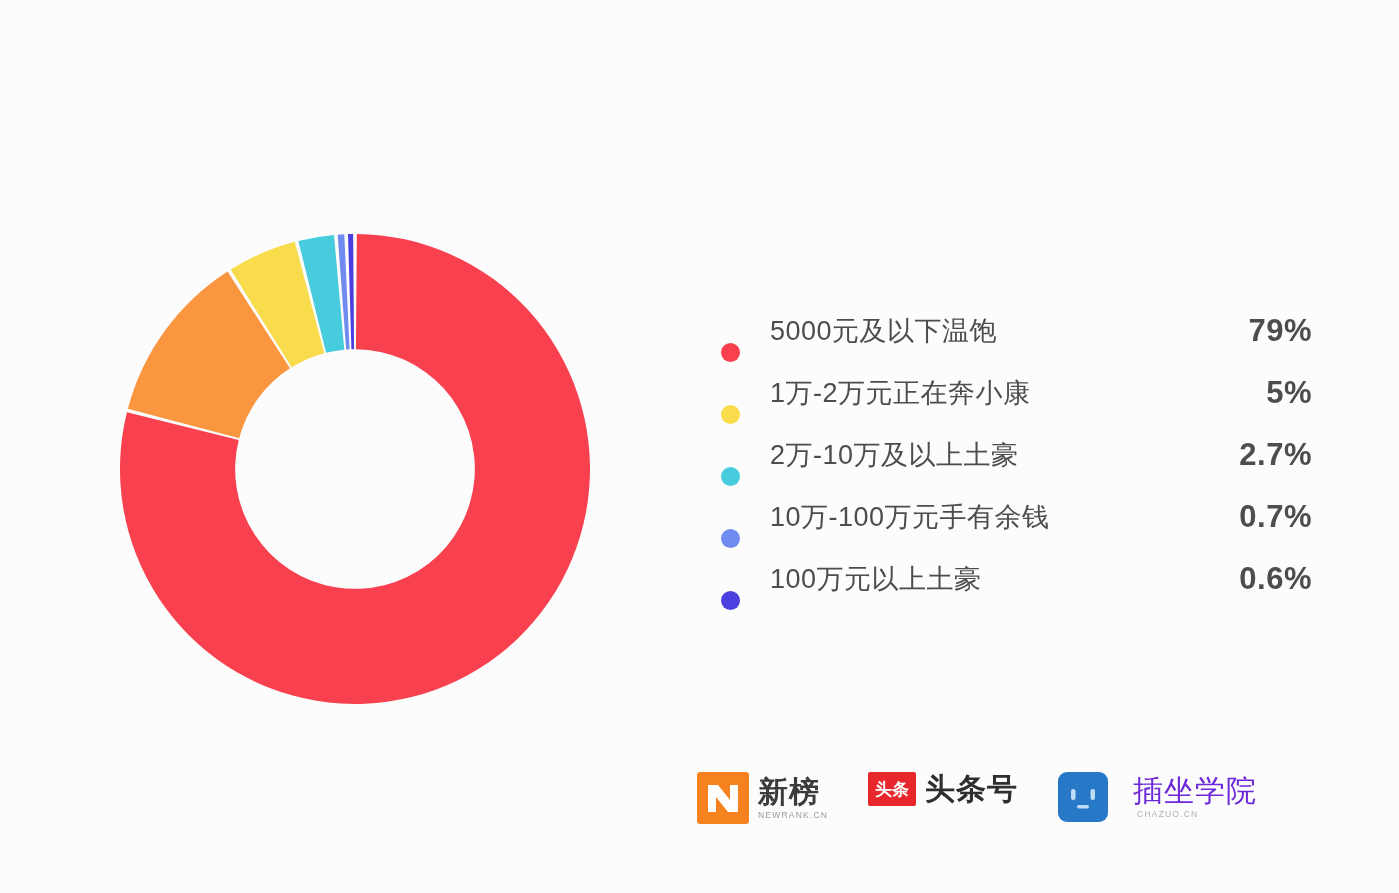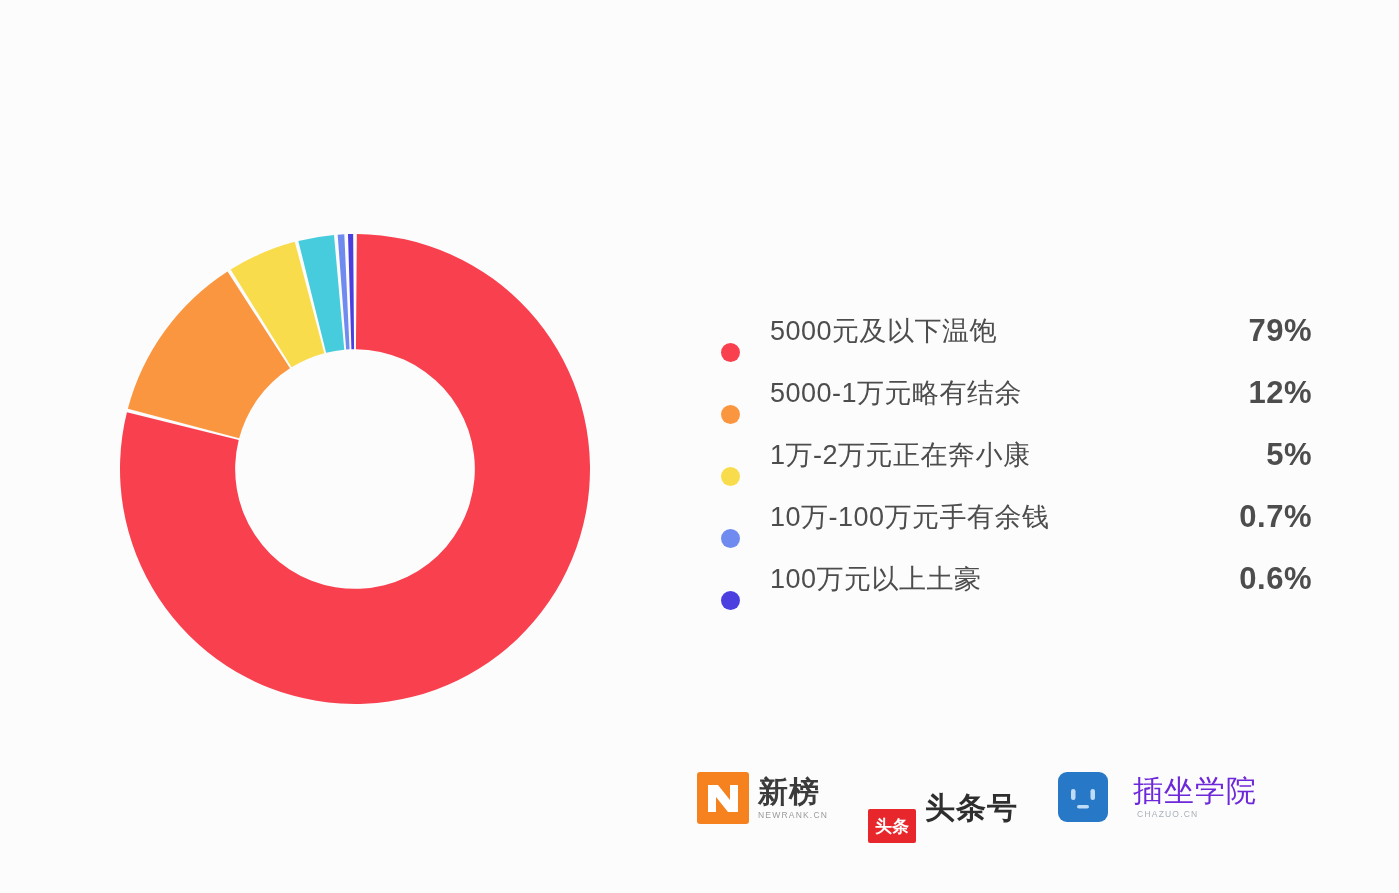--- a/index.html
+++ b/index.html
@@ -128,21 +128,20 @@
     letter-spacing: 1.2px;
     margin-top: 4px;
     white-space: nowrap;
   }
   .logo-badge {
     display: flex;
     align-items: center;
     justify-content: center;
     font-weight: bold;
     color: #fff;
-    margin-top: 37px;
   }
   #logo-toutiao .logo-name { color: #2e2e2e; }
   #logo-chazuo .logo-name { color: #6d28d9; font-weight: normal; margin-left: 16px; }
   #logo-chazuo .logo-sub { color: #a8b0ba; margin-left: 20px; }
   #logo-newrank .logo-sub { color: #9a9a9a; }
 </style>
 </head>
 <body>
 
 <div id="slide">
@@ -162,32 +161,32 @@
   </div>
 
   <div id="legend">
 
     <div class="legend-row">
       <span class="legend-dot" style="background: rgb(248, 64, 79);"></span>
       <span class="legend-label">5000元及以下温饱</span>
       <span class="legend-value">79%</span>
     </div>
 
-    <div class="legend-row">
-      <span class="legend-dot" style="background: rgb(251, 150, 64);"></span>
-      <span class="legend-label">5000-1万元略有结余</span>
-      <span class="legend-value">12%</span>
-    </div>
 
     <div class="legend-row">
       <span class="legend-dot" style="background: rgb(249, 220, 75);"></span>
       <span class="legend-label">1万-2万元正在奔小康</span>
       <span class="legend-value">5%</span>
     </div>
 
+    <div class="legend-row">
+      <span class="legend-dot" style="background: rgb(70, 204, 220);"></span>
+      <span class="legend-label">2万-10万及以上土豪</span>
+      <span class="legend-value">2.7%</span>
+    </div>
 
     <div class="legend-row">
       <span class="legend-dot" style="background: rgb(111, 139, 239);"></span>
       <span class="legend-label">10万-100万元手有余钱</span>
       <span class="legend-value">0.7%</span>
     </div>
 
     <div class="legend-row">
       <span class="legend-dot" style="background: rgb(75, 63, 224);"></span>
       <span class="legend-label">100万元以上土豪</span>

